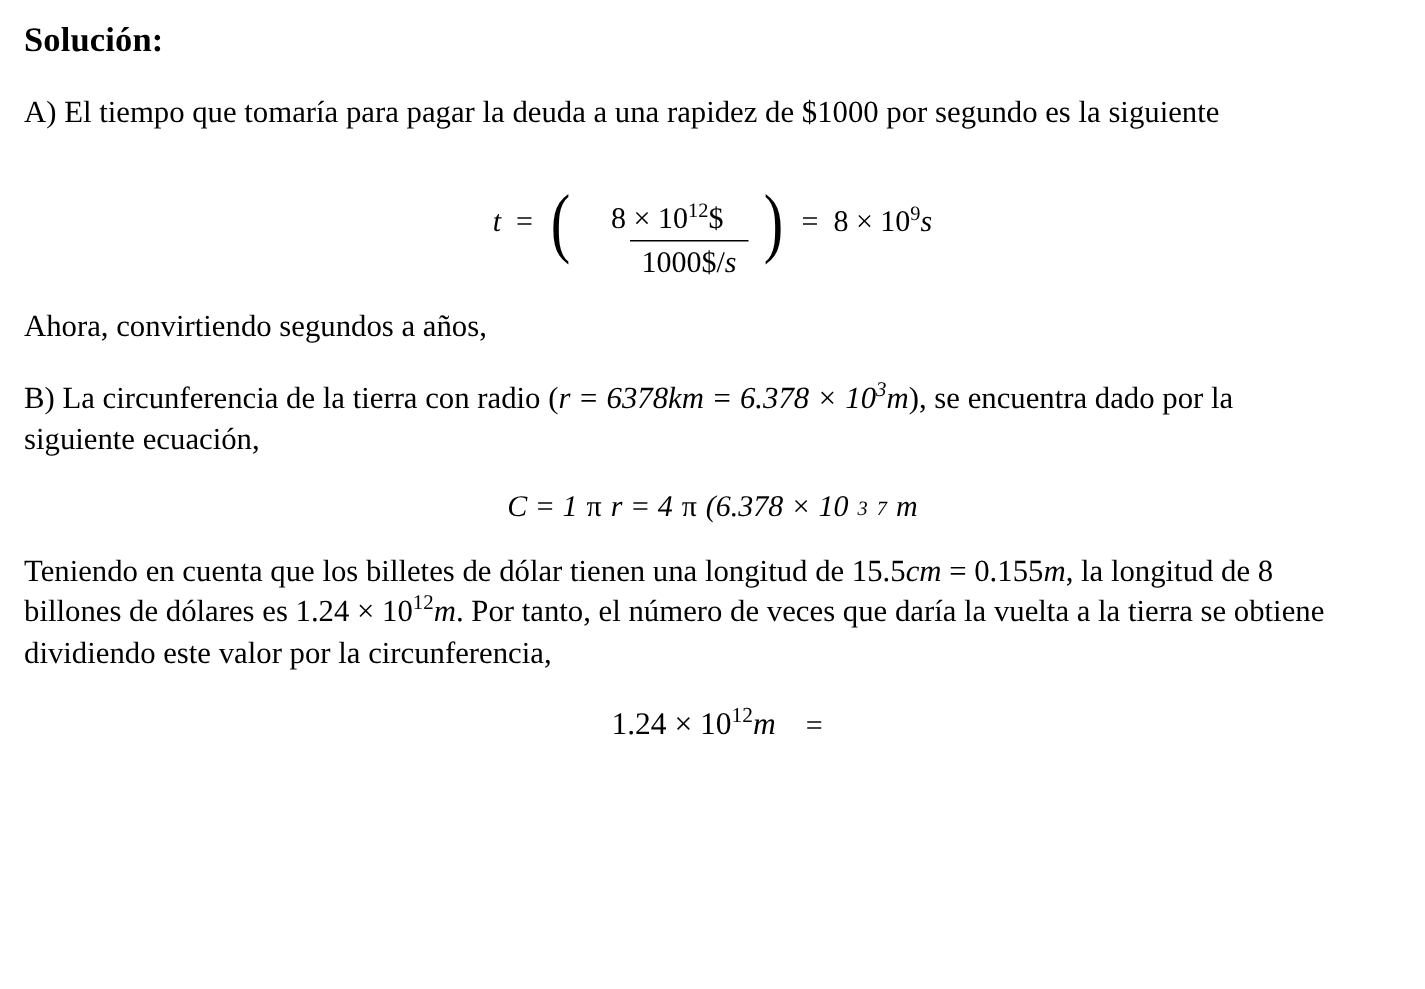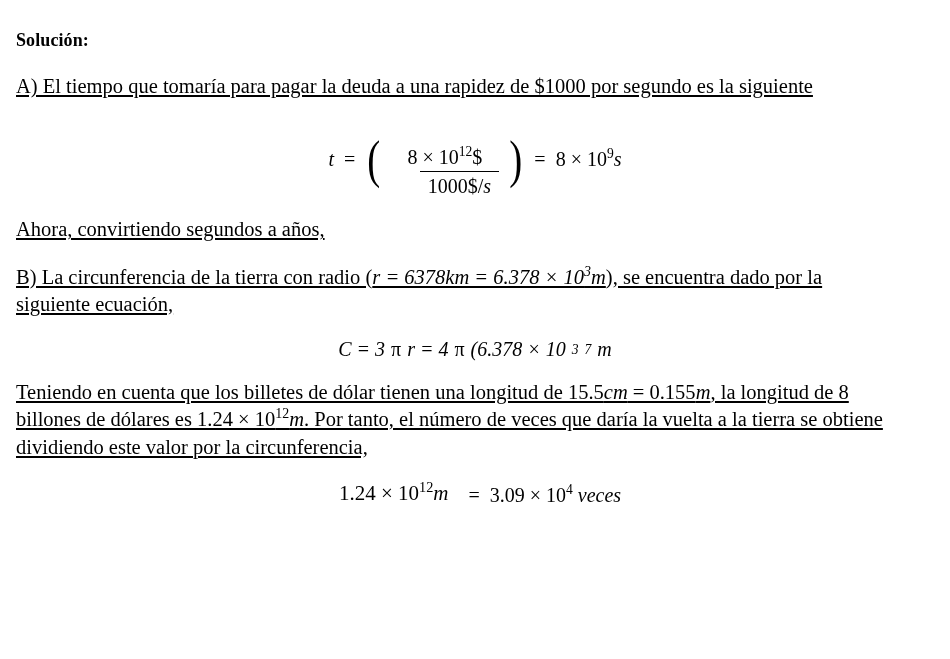--- a/index.html
+++ b/index.html
@@ -13,31 +13,30 @@
     font-family: "Liberation Serif", serif;
     color: #000000;
     overflow: hidden;
   }
   .page {
     padding: 14px 16px 0 16px;
     box-sizing: border-box;
     width: 950px;
   }
   .heading {
-    font-size: 18px;
+    font-size: 23px;
     font-weight: bold;
-    margin: 16px 0 22px 0;
+    margin: 0 0 22px 0;
     letter-spacing: 0.1px;
   }
   .para {
     font-size: 20.5px;
     line-height: 1.33;
     margin: 0 0 20px 0;
     max-width: 880px;
-    text-decoration: underline;
   }
   .eq-block {
     text-align: center;
     margin: 16px 0 18px 0;
     font-size: 20px;
   }
   .eq-inner {
     display: inline-flex;
     align-items: center;
     justify-content: center;
@@ -114,36 +113,35 @@
       <span class="nowrap"><span>8 × 10</span><sup>9</sup><span class="ital">s</span></span>
     </span>
   </div>
 
   <p class="para">Ahora, convirtiendo segundos a años,</p>
 
   <p class="para"><span>B) La circunferencia de la tierra con radio (</span><span class="ital">r = 6378km = 6.378 × 10</span><sup class="ital">3</sup><span class="ital">m</span><span>), se encuentra dado por la siguiente ecuación,</span></p>
 
   <div class="eq-block">
     <span class="eq-inner">
-      <span class="ital">C = 3</span>
+      <span class="ital">C = 1</span>
         <span>π</span>
         <span class="ital">r = 4</span>
         <span>π</span>
         <span class="ital">(6.378 × 10</span>
         <sup class="ital">3</sup>
         <sup class="ital">7</sup>
         <span class="ital">m</span>
     </span>
   </div>
 
   <p class="para"><span>Teniendo en cuenta que los billetes de dólar tienen una longitud de 15.5</span><span class="ital">cm</span><span> = 0.155</span><span class="ital">m</span><span>, la longitud de 8 billones de dólares es 1.24 × 10</span><sup>12</sup><span class="ital">m</span><span>. Por tanto, el número de veces que daría la vuelta a la tierra se obtiene dividiendo este valor por la circunferencia,</span></p>
 
   <div class="eq-block">
     <span class="eq-inner">
       <span class="big-frac">
         <span class="num"><span>1.24 × 10</span><sup>12</sup><span class="ital">m</span></span>
       </span>
       <span class="eq-sign">=</span>
-      <span class="nowrap"><span>3.09 × 10</span><sup>4</sup>&nbsp;<span class="ital">veces</span></span>
     </span>
   </div>
 
 </div>
 
 </body></html>

